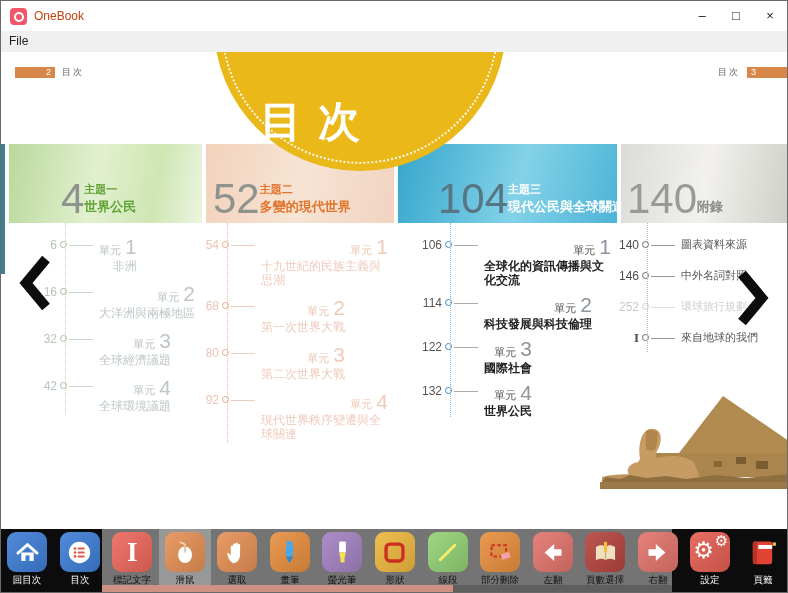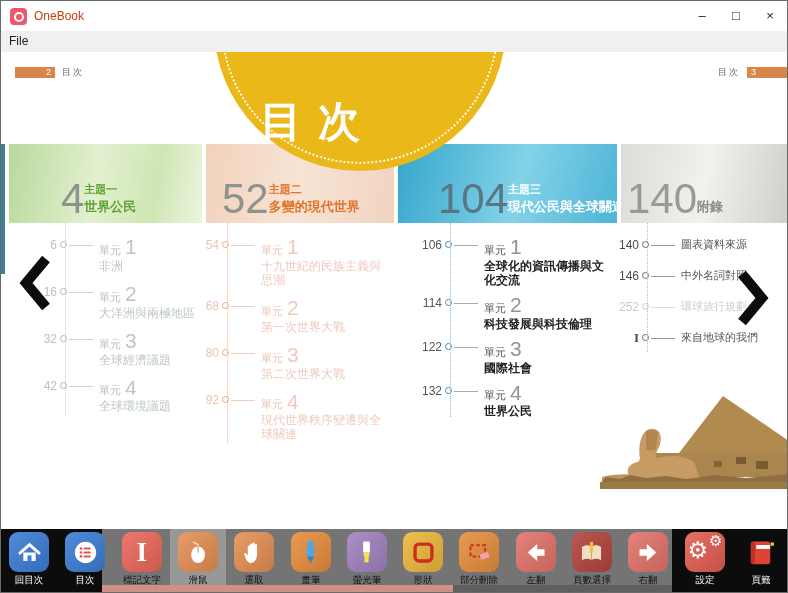--- a/index.html
+++ b/index.html
@@ -33,42 +33,42 @@
   .circle-title{position:absolute;left:46px;top:215px;font-size:42px;font-weight:800;color:#fff;letter-spacing:16px;white-space:nowrap;}
   .circle-sub{position:absolute;left:4px;top:252px;font-size:29px;font-weight:800;color:#fff;letter-spacing:1px;
     text-shadow:-1px -1px 0 #d9a31c,1px -1px 0 #d9a31c,-1px 1px 0 #d9a31c,1px 1px 0 #d9a31c,2px 2px 1px #c08c10;}
   
   .band{position:absolute;top:92px;height:79px;display:flex;align-items:flex-end;padding-bottom:7px;z-index:1;}
   .band-num{font-size:42px;line-height:.82;font-weight:400;}
   .band-titles{display:flex;flex-direction:column;white-space:nowrap;}
   .band-theme{font-size:11px;font-weight:bold;}
   .band-title{font-size:13px;font-weight:bold;margin-top:1px;}
   .band.c1{left:8px;width:193px;padding-left:52px;background:linear-gradient(100deg,#b9d99c,#e2f0cf 45%,#cfe6b4 75%,#ecf5e0);}
-  .band.c2{left:205px;width:188px;padding-left:16px;background:linear-gradient(100deg,#f2d2bc,#f7e4d4 50%,#f1d3c0);}
+  .band.c2{left:205px;width:188px;padding-left:7px;background:linear-gradient(100deg,#f2d2bc,#f7e4d4 50%,#f1d3c0);}
   .band.c3{left:397px;width:219px;padding-left:40px;background:linear-gradient(105deg,#35a6cc,#83d2e8 55%,#4db4d6);}
   .band.c4{left:620px;width:168px;padding-left:6px;background:linear-gradient(100deg,#dbdbd7,#f2f1ed 50%,#cfcfc9);}
   .band.c1 .band-num,.band.c2 .band-num{color:#8e938e;}
   .band.c3 .band-num{color:#587583;}
   .band.c4 .band-num{color:#9a9a95;}
   
   .items{position:absolute;top:186px;z-index:2;}
   .items .vline{position:absolute;left:44px;top:-15px;bottom:10px;border-left:1px dotted;}
   .items.c1{left:20px;width:175px;}
   .items.c2{left:182px;width:205px;}
   .items.c3{left:405px;width:205px;}
   .items.c4{left:602px;width:186px;}
   .toc-item{display:flex;align-items:flex-start;}
   .c1 .toc-item,.c2 .toc-item{margin-bottom:12px;}
   .c3 .toc-item{margin-bottom:9px;}
   .c4 .toc-item{margin-bottom:17px;}
   .item-page{width:36px;text-align:right;font-size:12px;line-height:14px;flex:0 0 auto;}
   .item-page.roman{font-family:"Liberation Serif",serif;font-weight:bold;font-size:13px;}
   .item-circle{width:7px;height:7px;border:1.5px solid;border-radius:50%;margin:3px 0 0 3px;flex:0 0 auto;background:#fff;}
   .item-dash{width:24px;border-top:1px solid;margin:7px 0 0 2px;flex:0 0 auto;}
-  .item-text{margin-left:6px;display:flex;flex-direction:column;}
+  .item-text{margin-left:6px;display:flex;flex-direction:column;align-items:flex-end;}
   .item-unit{display:flex;align-items:flex-end;line-height:1;}
   .unit-label{font-size:11px;}
   .unit-num{font-size:21px;margin-left:4px;line-height:.85;}
   .item-title{font-size:12px;line-height:14px;margin-top:3px;}
   .item-text.plain .item-title{margin-top:0;line-height:13px;}
   .items.c1{color:#b8c3ba;}
   .c1 .item-circle{border-color:#a9bfa0;} .c1 .item-dash{border-color:#ccd5cc;} .c1 .vline{border-color:#bcd4a8;}
   .c1 .item-title,.c1 .unit-num{color:#bdc8bf;}
   .items.c2{color:#edc4b2;}
   .c2 .item-circle{border-color:#e8a888;} .c2 .item-dash{border-color:#eccdc0;} .c2 .vline{border-color:#f0b898;}
@@ -463,20 +463,28 @@
         </div>
         <div class="tb-item mid">
           <span class="tb-icon" style="background-color: rgb(237, 184, 62);">
             <svg viewBox="0 0 24 24" width="27" height="27">
               <rect x="4.5" y="4.5" width="15" height="15" rx="3.5" fill="none" stroke="#cc2f1f" stroke-width="3"></rect>
             </svg>
           </span>
           <span class="tb-label">形狀</span>
         </div>
         <div class="tb-item mid">
+          <span class="tb-icon" style="background-color: rgb(147, 210, 117);">
+            <svg viewBox="0 0 24 24" width="27" height="27">
+              <line x1="5.5" y1="18.5" x2="18.5" y2="5.5" stroke="#f6ee6a" stroke-width="2.6" stroke-linecap="round"></line>
+            </svg>
+          </span>
+          <span class="tb-label">線段</span>
+        </div>
+        <div class="tb-item mid">
           <span class="tb-icon" style="background-color: rgb(232, 143, 62);">
             <svg viewBox="0 0 24 24" width="27" height="27">
               <rect x="4" y="5.5" width="13" height="10" fill="none" stroke="#cc2f1f" stroke-width="1.8" stroke-dasharray="3 2.2"></rect>
               <rect x="12.5" y="12.5" width="8" height="5" rx="1" fill="#f2a0aa" transform="rotate(-18 16.5 15)"></rect>
             </svg>
           </span>
           <span class="tb-label">部分刪除</span>
         </div>
         <div class="tb-item mid">
           <span class="tb-icon" style="background-color: rgb(226, 116, 108);">

